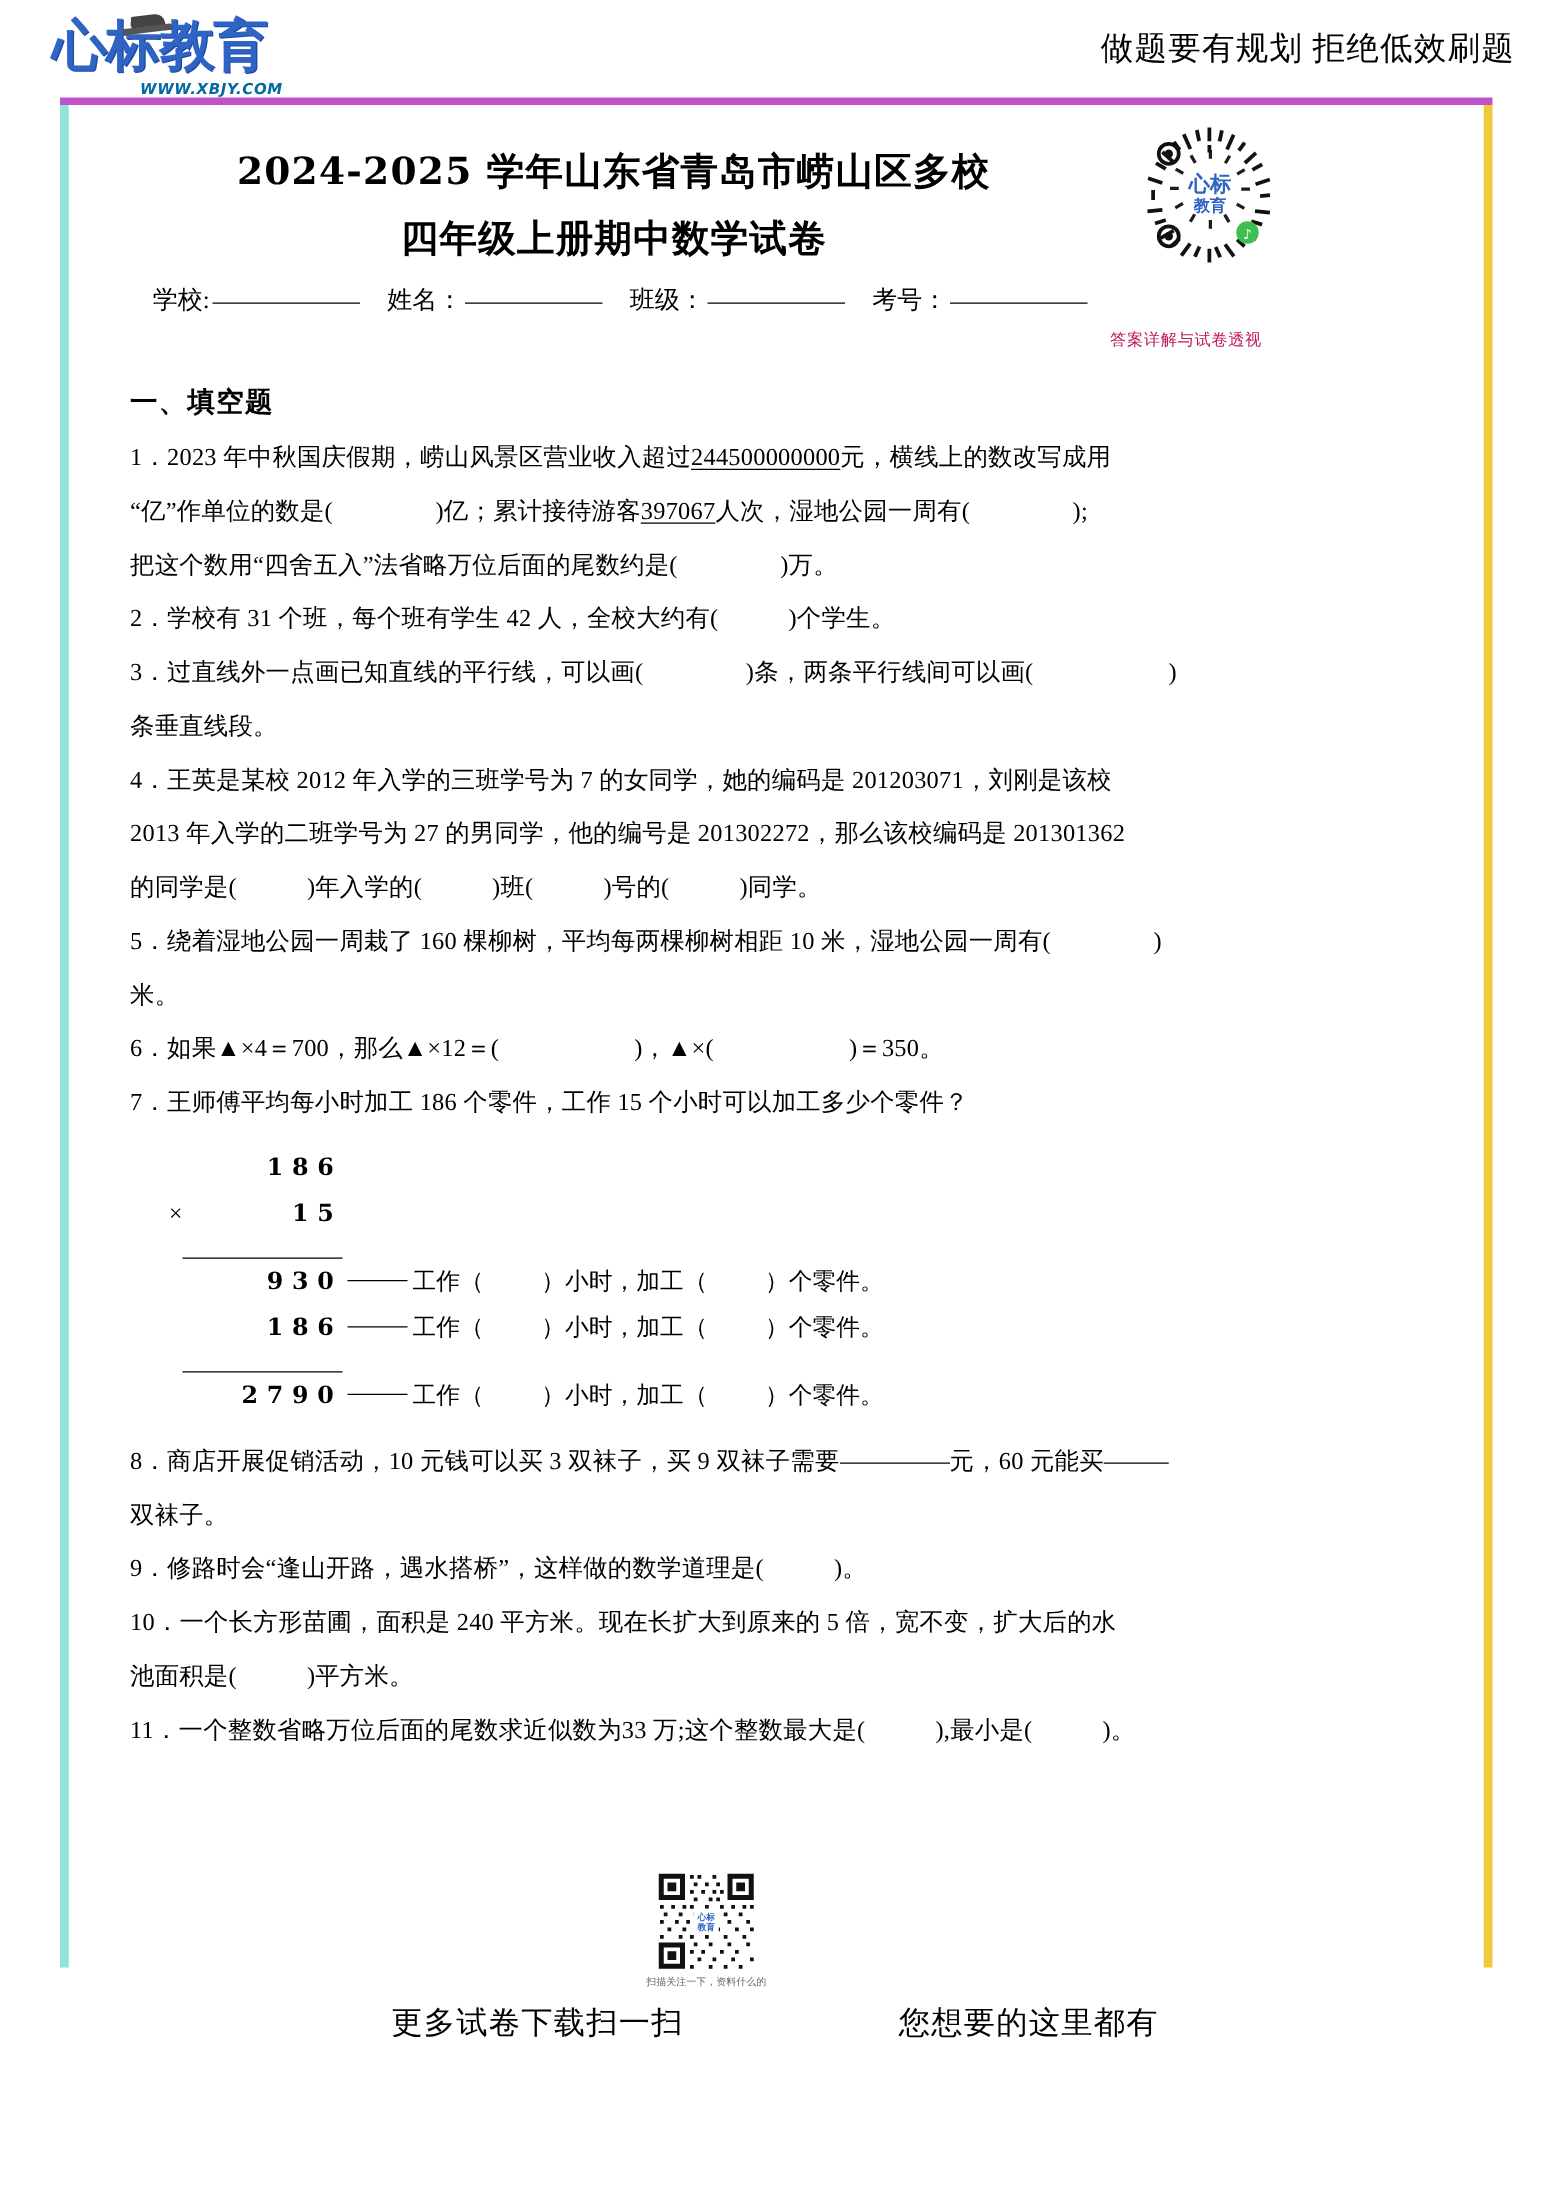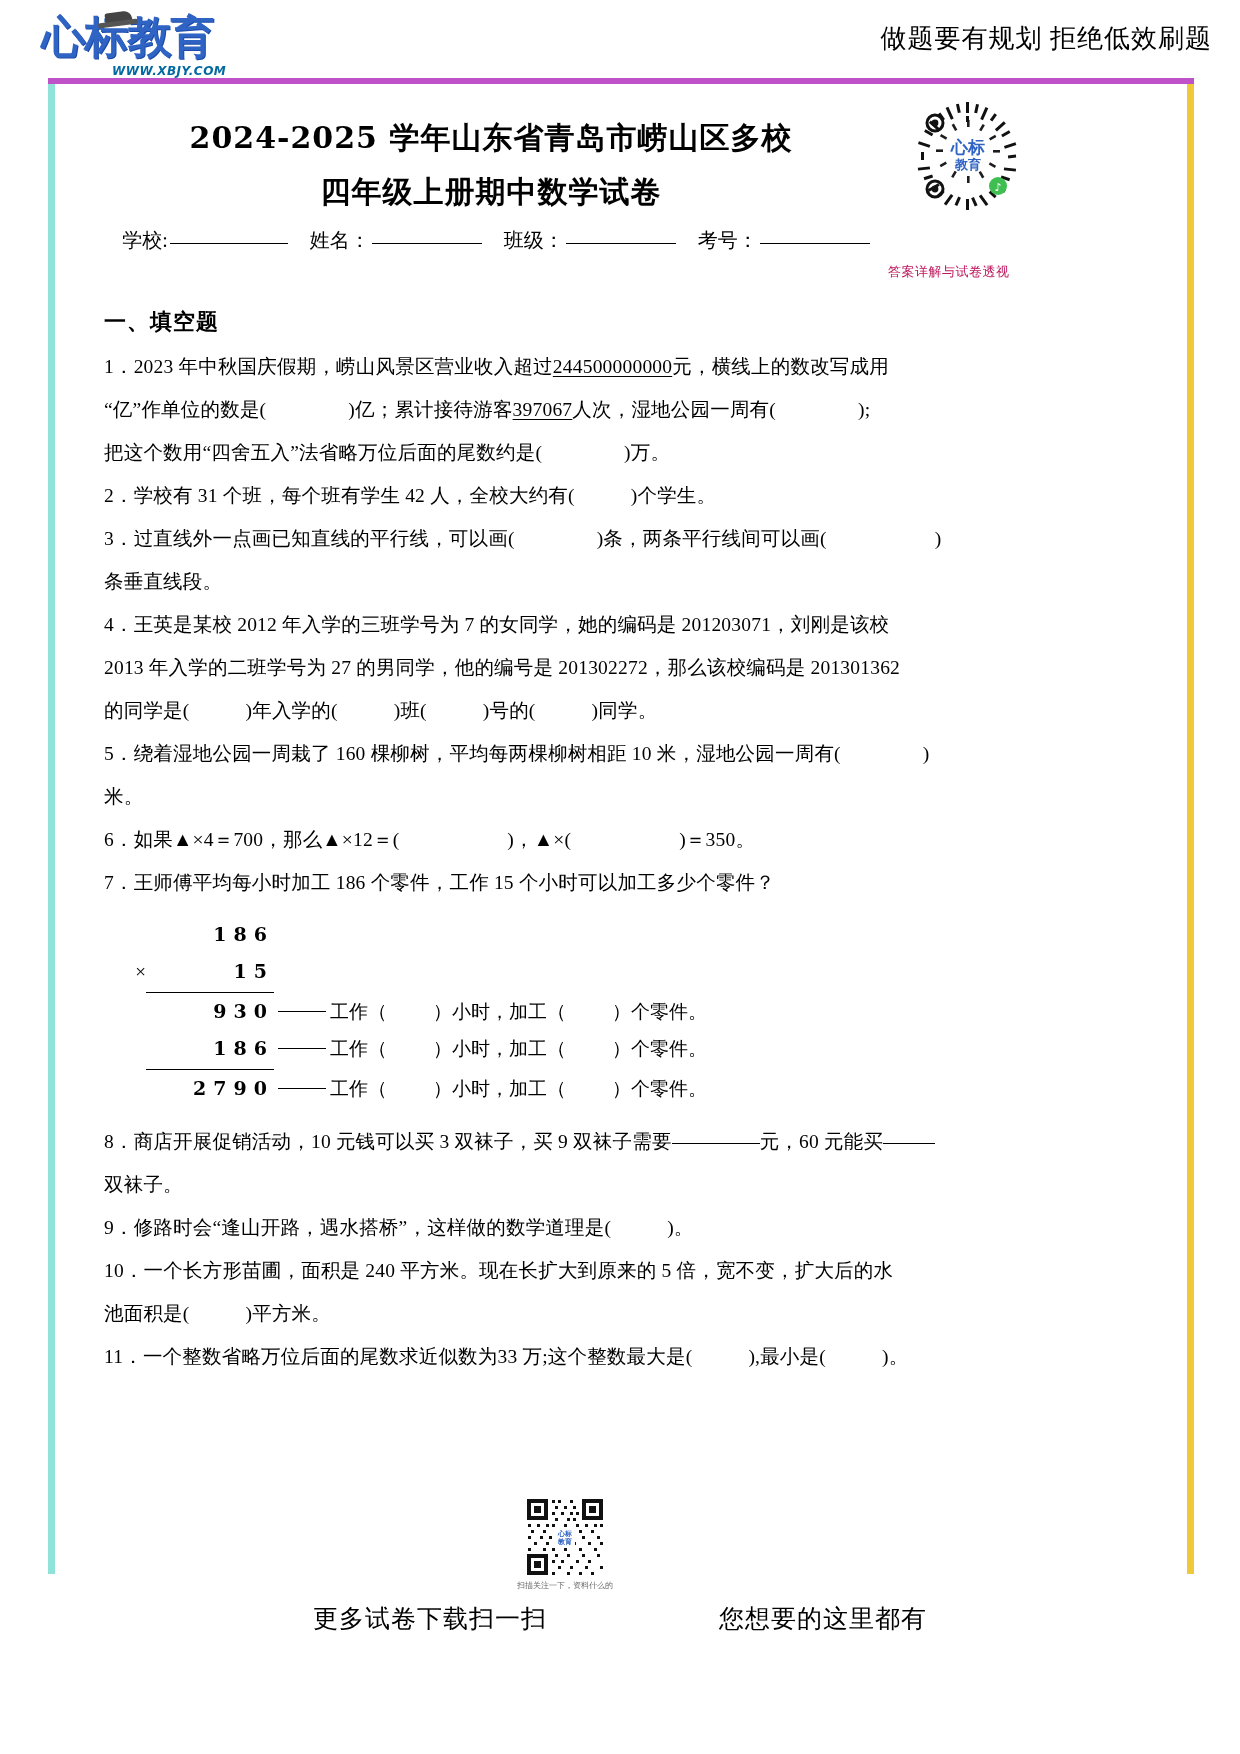--- a/index.html
+++ b/index.html
@@ -144,21 +144,21 @@
   .vnum {
     display: inline-block;
     font-family: "DejaVu Serif", serif;
     font-weight: 700;
     letter-spacing: 7px;
     text-align: right;
     font-size: 19px;
   }
   .w-digits { width: 128px; }
   .v-pad { display:inline-block; width: 42px; }
-  .v-underline { border-bottom: 1.6px solid #000; padding-bottom: 2px; }
+  .v-underline { border-bottom: 1.6px solid #000; padding-bottom: 16px; }
   .dash { display:inline-block; width:48px; border-bottom:1.6px solid #000; height:1px; position:relative; top:-6px; margin: 0 4px; }
   .vtext { font-size: 19px; }
   .pgap { display:inline-block; width: 46px; }
 
   
   .footer {
     position: absolute; left: 0; top: 1596px; width: 1240px;
     height: 120px;
   }
   .footer-qr {

